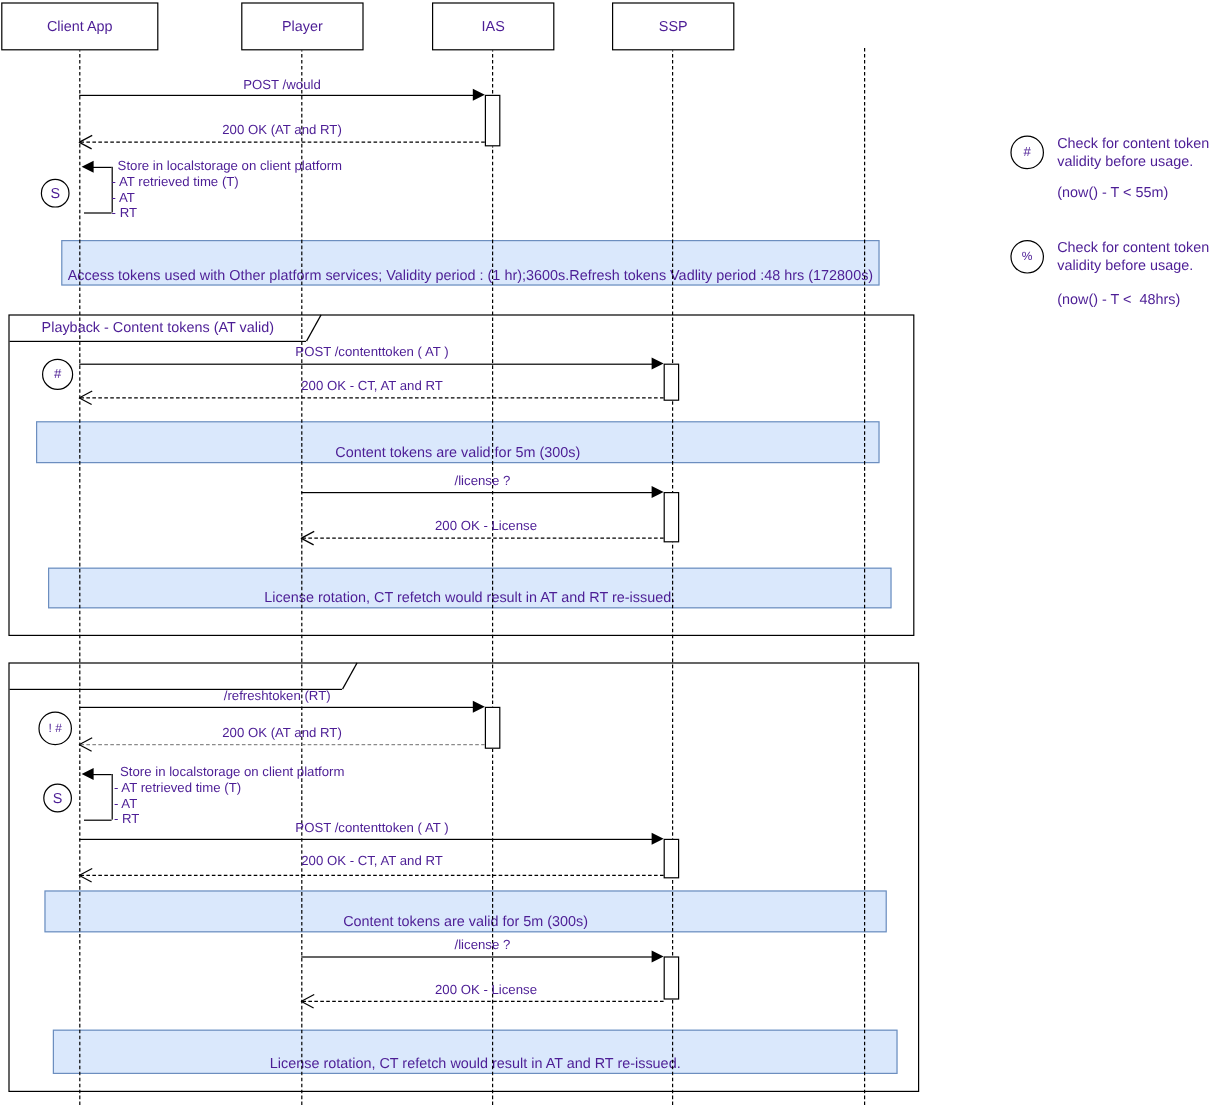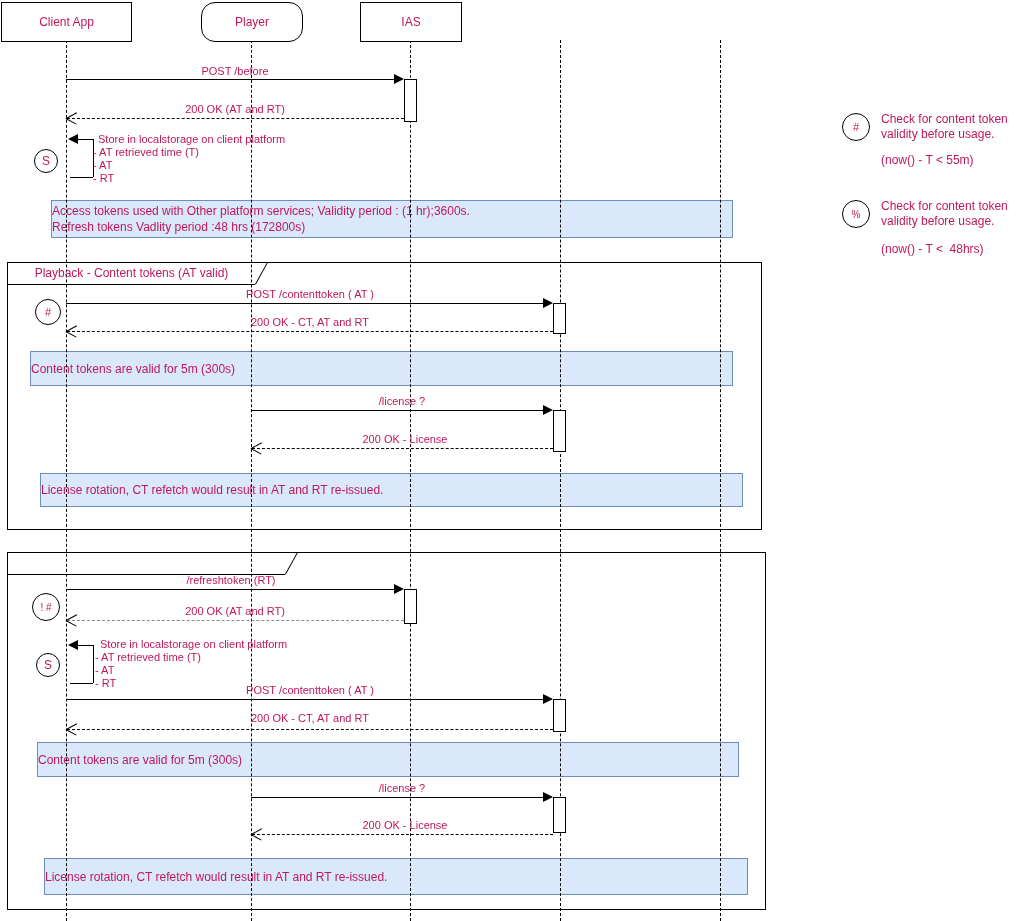--- a/index.html
+++ b/index.html
@@ -1,17 +1,17 @@
 <!DOCTYPE html>
 <html><head>
 <meta charset="utf-8">
 <style>
   html,body{margin:0;padding:0;background:#fff;}
   #canvas{position:relative;width:1021px;height:921px;background:#fff;overflow:hidden;
-          font-family:"Liberation Sans", sans-serif;color:#be185d;}
+          font-family:"Liberation Sans", sans-serif;color:#4c1d95;}
   
   .lifeline{position:absolute;width:0;border-left:1px dashed #000;z-index:2;}
   
   .actor{position:absolute;top:2px;height:38px;background:#fff;border:1px solid #000;
          display:flex;align-items:center;justify-content:center;text-align:center;
          font-size:12px;line-height:14px;z-index:6;}
   
   .ln{position:absolute;height:0;border-top:1px solid #000;z-index:4;}
   .ln.dashed{border-top-style:dashed;}
   .ln.gray{border-top-color:#8a8a8a;}
@@ -26,21 +26,21 @@
   .chev::before,.chev::after{content:"";position:absolute;left:0;top:7px;width:12px;height:1px;
          background:#000;transform-origin:0 0;}
   .chev::before{transform:rotate(-28deg);}
   .chev::after{transform:rotate(28deg);}
   
   .mlabel{position:absolute;font-size:11px;white-space:nowrap;transform:translateX(-50%);z-index:5;}
   
   .act{position:absolute;width:11px;background:#fff;border:1px solid #000;z-index:3;}
   
   .note{position:absolute;background:#dae8fc;border:1px solid #6c8ebf;z-index:1;
-        display:flex;flex-direction:column;align-items:flex-start;justify-content:center;
+        display:flex;flex-direction:row;align-items:flex-end;justify-content:center;
         text-align:center;font-size:12px;line-height:16px;}
   
   .frame{position:absolute;border:1px solid #000;z-index:2;}
   .frame-label{position:absolute;font-size:12px;text-align:center;z-index:5;white-space:nowrap;}
   .tab-bottom{position:absolute;height:0;border-top:1px solid #000;z-index:4;}
   .tab-slant{position:absolute;width:25px;height:0;border-top:1px solid #000;
              transform-origin:0 0;transform:rotate(-61deg);z-index:4;}
   
   .marker{position:absolute;background:#fff;border:1px solid #000;border-radius:50%;
           display:flex;align-items:center;justify-content:center;z-index:6;font-size:11px;}
@@ -58,28 +58,31 @@
 
   <div class="lifeline" style="left:66px;top:40px;height:881px;"></div>
   <div class="lifeline" style="left:251px;top:40px;height:881px;"></div>
   <div class="lifeline" style="left:410px;top:40px;height:881px;"></div>
   <div class="lifeline" style="left:560px;top:40px;height:881px;"></div>
   <div class="lifeline" style="left:720px;top:40px;height:881px;"></div>
 
   <div class="actor" style="left:1px;width:129px;">
       <span>Client App</span>
     </div>
-  <div class="actor" style="left:201px;width:100px;border-radius:14px;">
+  <div class="actor" style="left:201px;width:100px;">
       <span>Player</span>
     </div>
   <div class="actor" style="left:360px;width:100px;align-items:center;">
       <span>IAS</span>
     </div>
-
-  <div class="mlabel" style="left:235px;top:65px;">POST /before</div>
+  <div class="actor" style="left:510px;width:100px;">
+      <span>SSP</span>
+    </div>
+
+  <div class="mlabel" style="left:235px;top:65px;">POST /would</div>
   <div class="ln" style="left:66px;top:79px;width:329px;"></div>
   <div class="tri-r" style="left:394px;top:74px;"></div>
   <div class="act" style="left:404px;top:79px;height:41px;"></div>
 
   <div class="mlabel" style="left:235px;top:103px;">200 OK (AT and RT)</div>
   <div class="ln dashed" style="left:67px;top:118px;width:337px;"></div>
   <div class="chev" style="left:66px;top:111px;"></div>
 
   <div class="tri-l" style="left:68px;top:134px;"></div>
   <div class="ln" style="left:77px;top:139px;width:16px;"></div>

